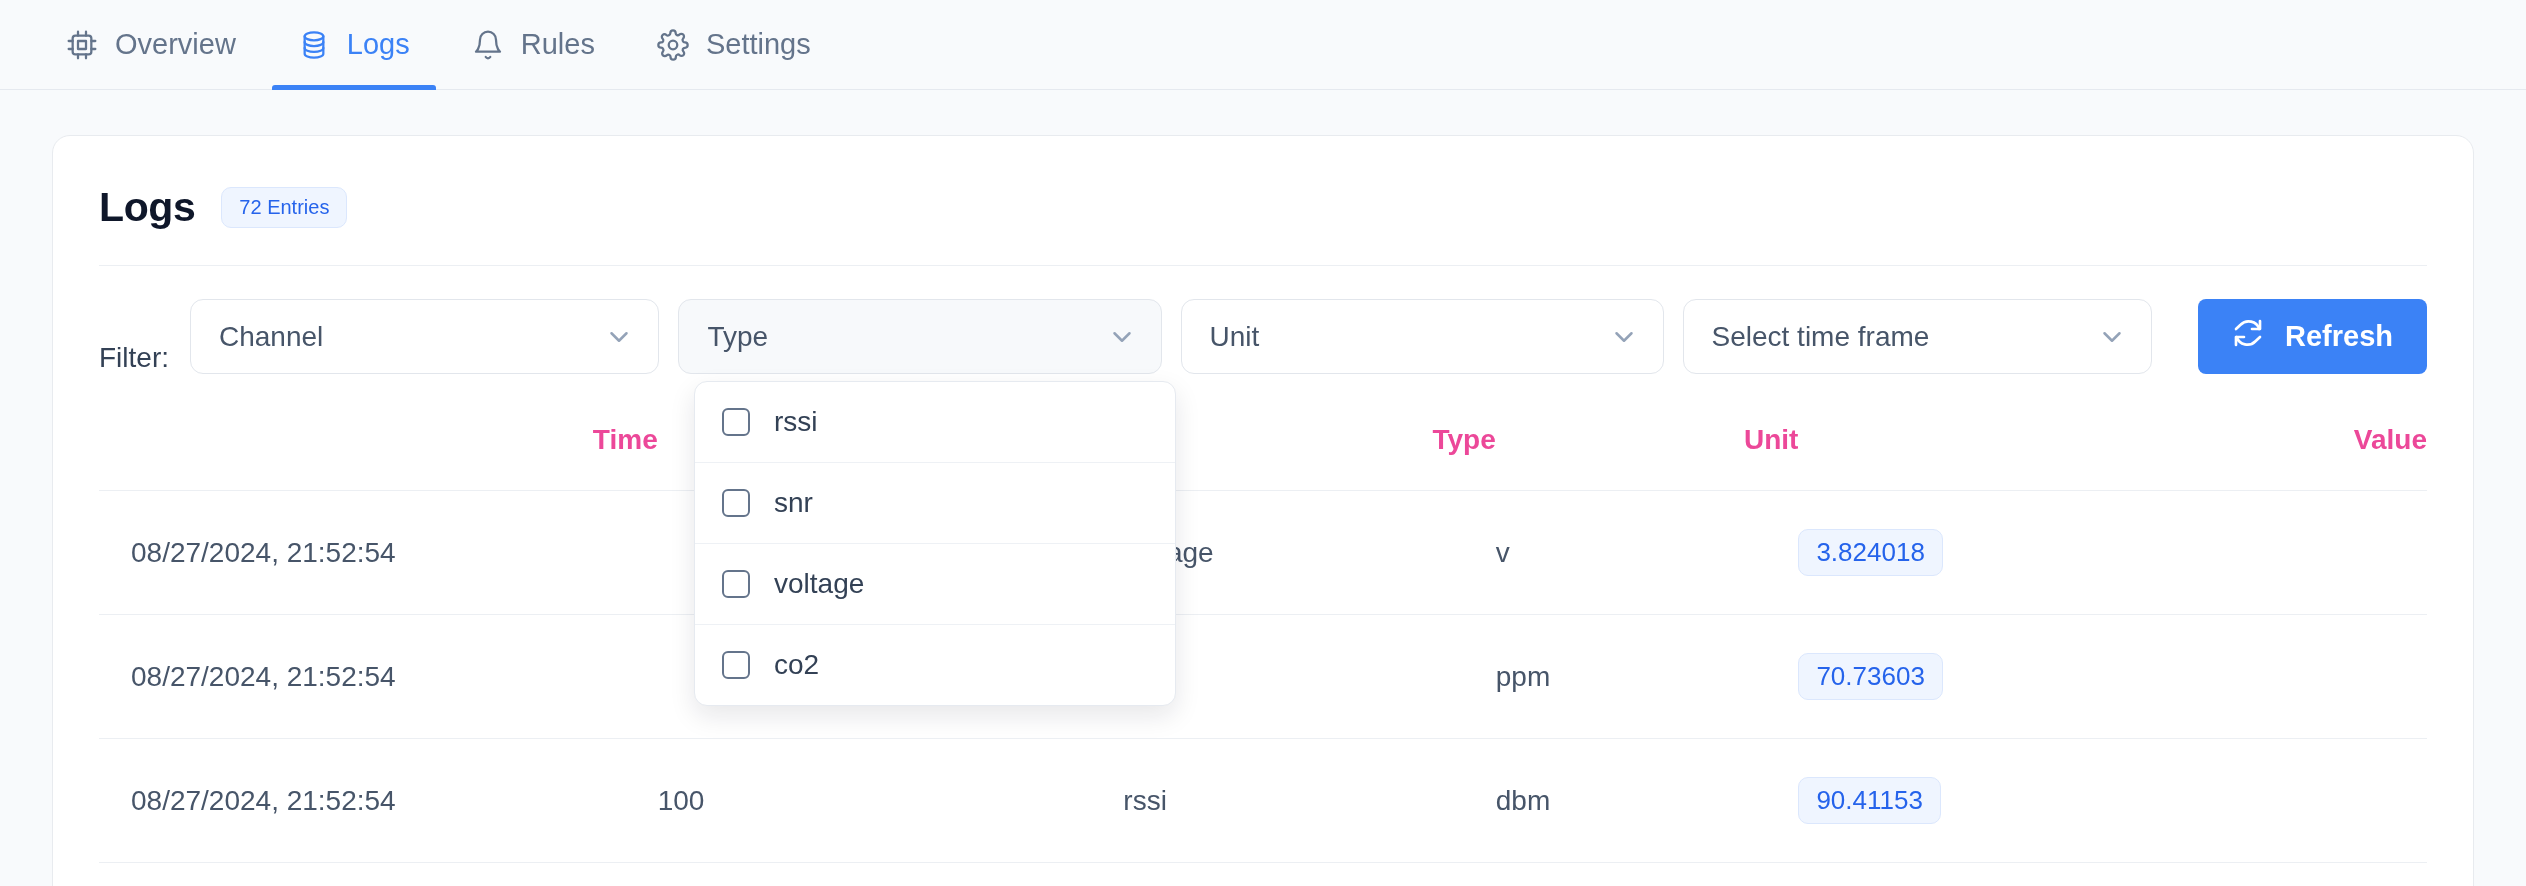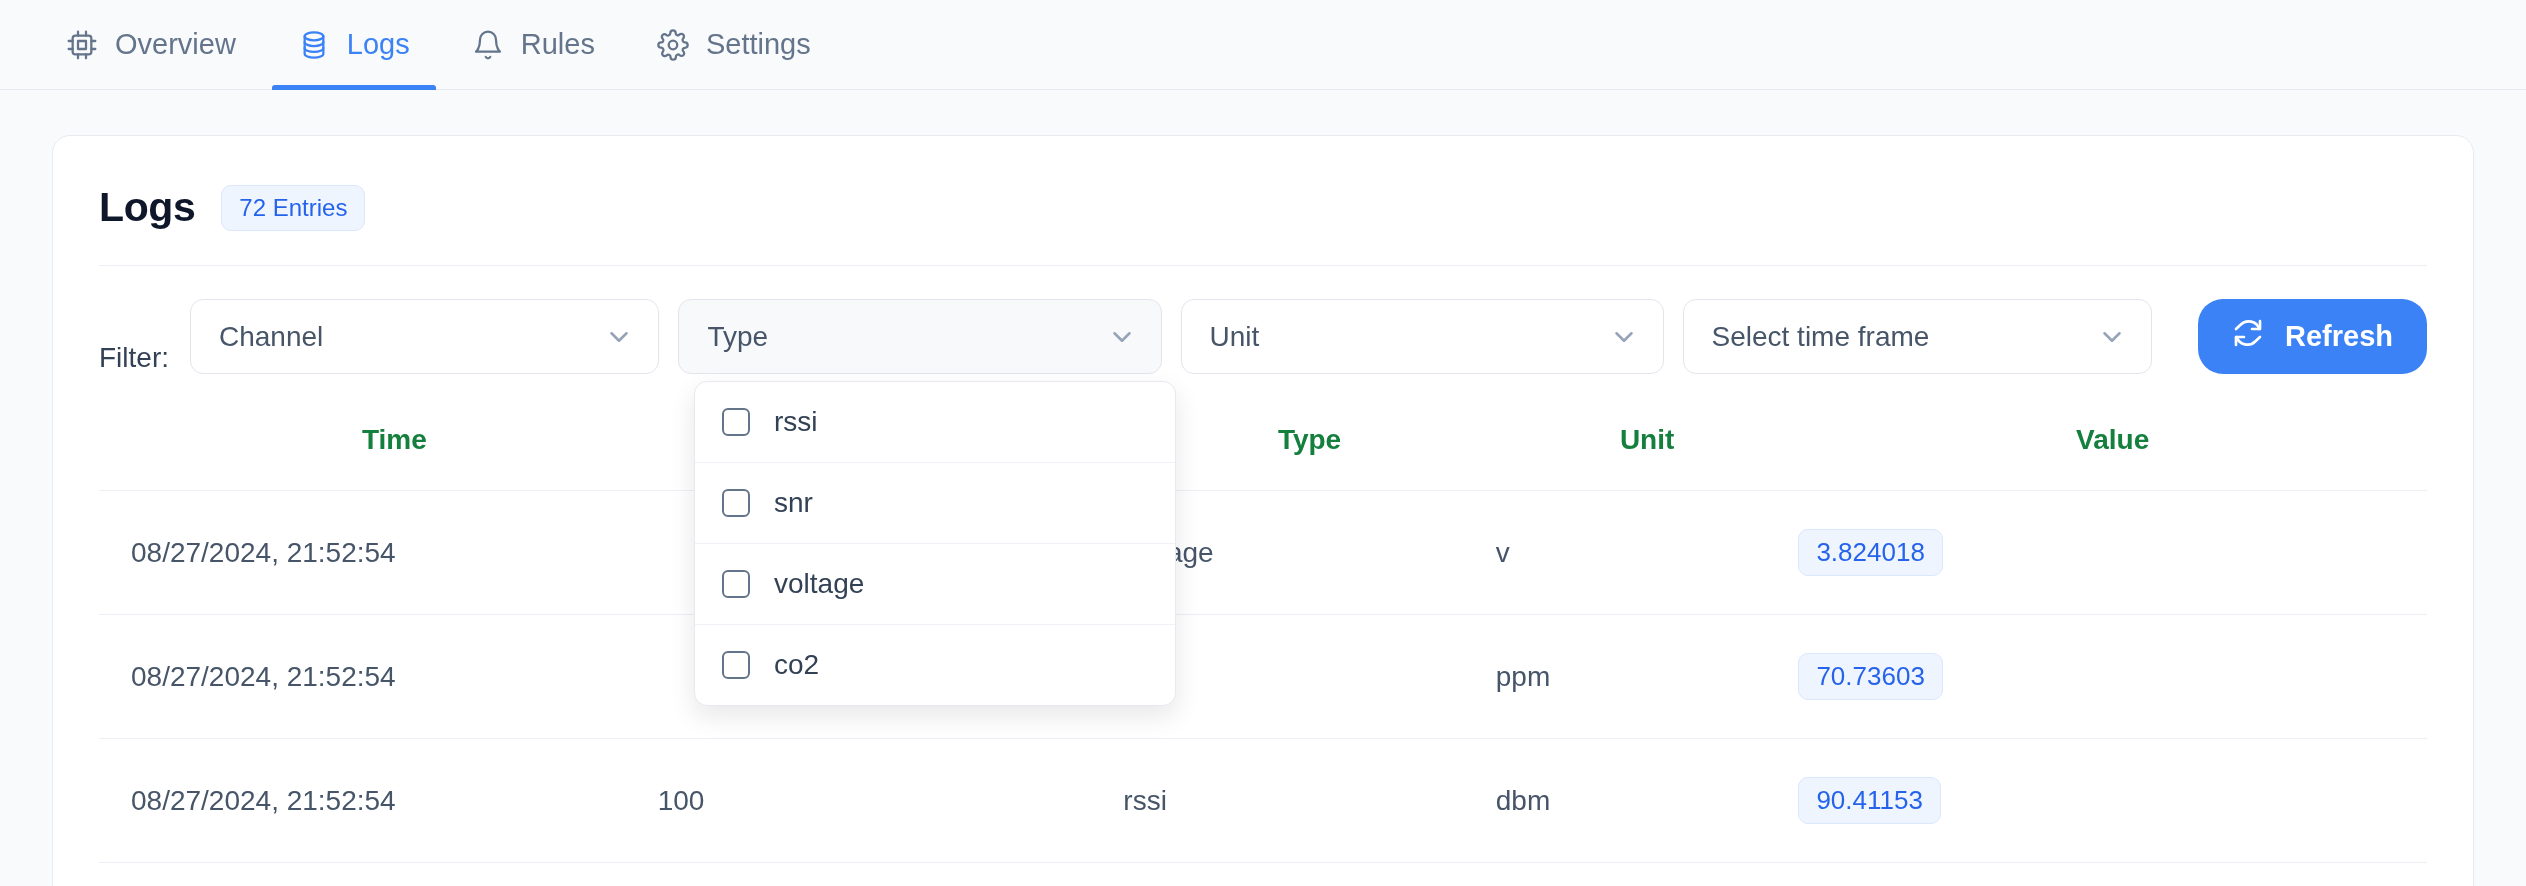--- a/index.html
+++ b/index.html
@@ -73,21 +73,21 @@
   .card-title {
     font-size: 41px;
     font-weight: bold;
     color: #0f172a;
     letter-spacing: -0.4px;
   }
   .entries-badge {
     background: #eff5ff;
     border: 1px solid #dbe7fd;
     color: #2563eb;
-    font-size: 24px;
+    font-size: 20px;
     padding: 8px 17px;
     border-radius: 10px;
     white-space: nowrap;
   }
 
   
   .filter-row {
     display: flex;
     align-items: flex-end;
     gap: 0;
@@ -124,21 +124,21 @@
   .chev {
     width: 30px; height: 30px;
     flex: 0 0 auto;
     color: #94a3b8;
   }
 
   .refresh-btn {
     height: 75px;
     background: #3b82f6;
     border: none;
-    border-radius: 25px;
+    border-radius: 8px;
     color: #ffffff;
     font-size: 29px;
     font-weight: bold;
     font-family: inherit;
     display: flex;
     align-items: center;
     gap: 21px;
     padding: 0 34px;
     cursor: pointer;
     margin-left: 27px;
@@ -191,24 +191,24 @@
     width: 28px; height: 28px;
     border: 2px solid #64748b;
     border-radius: 6px;
     flex: 0 0 auto;
     background: #fff;
   }
 
   
   table { width: 100%; border-collapse: collapse; margin-top: 36px; }
   thead th {
-    text-align: center;
+    text-align: right;
     font-size: 28px;
     font-weight: bold;
-    color: #15803d;
+    color: #ec4899;
     padding: 14px 0 34px 0;
     border-bottom: 1px solid #eceff3;
   }
   tbody td {
     font-size: 28px;
     color: #475569;
     padding: 38px 0;
     border-bottom: 1px solid #eceff3;
   }
   .col-time    { width: 24%; padding-left: 32px !important; }

